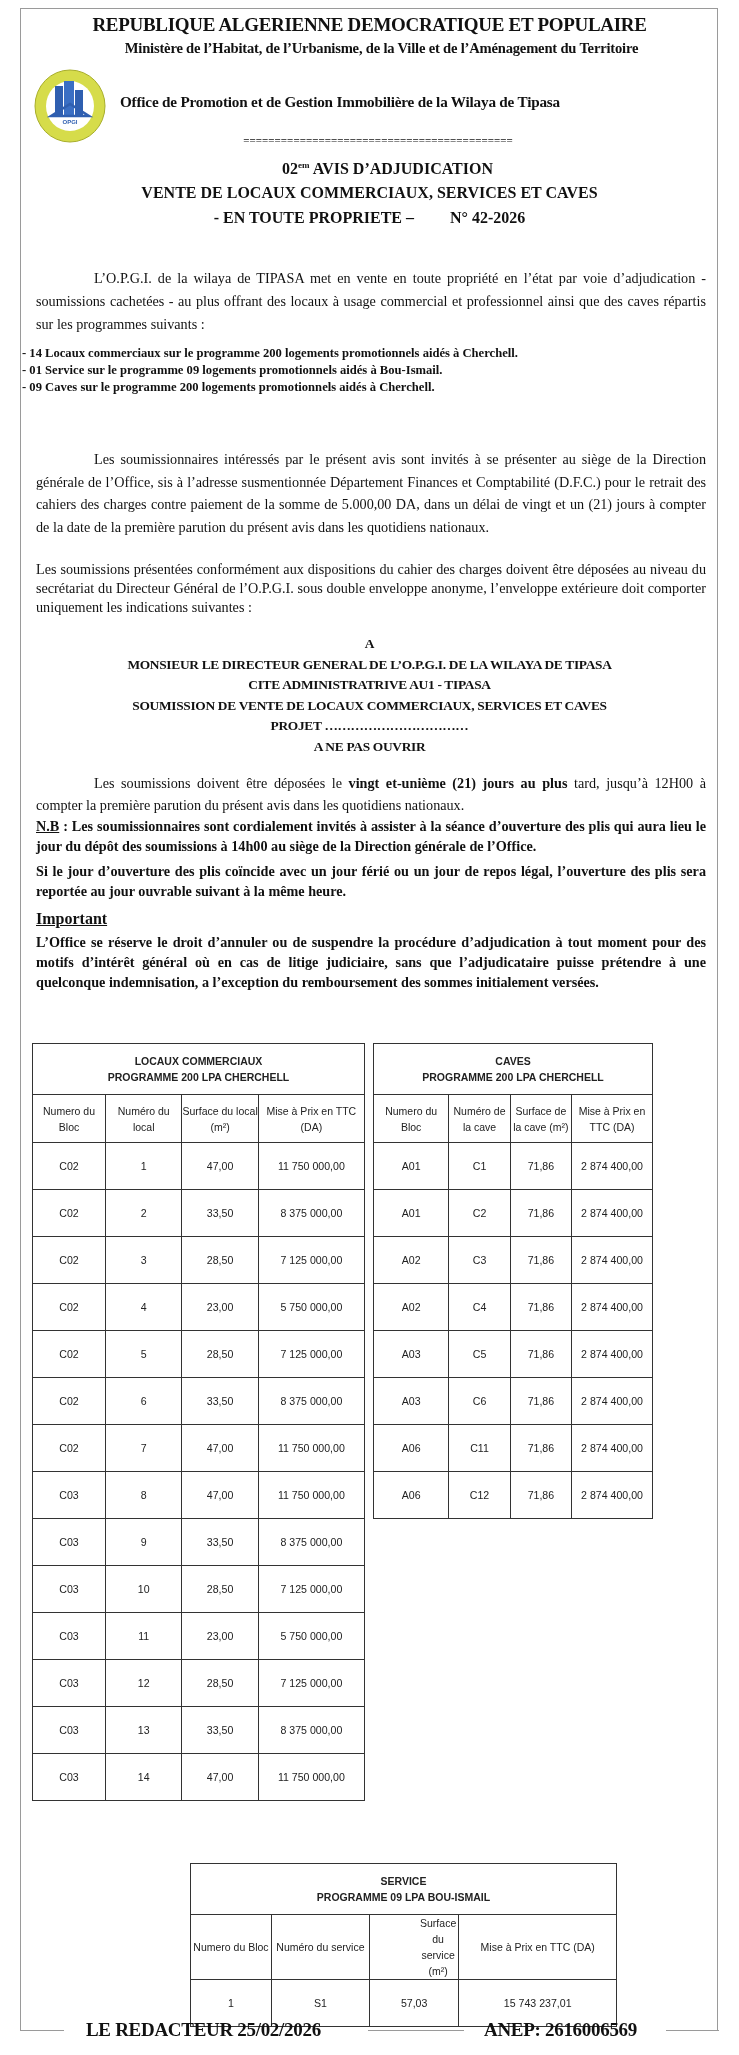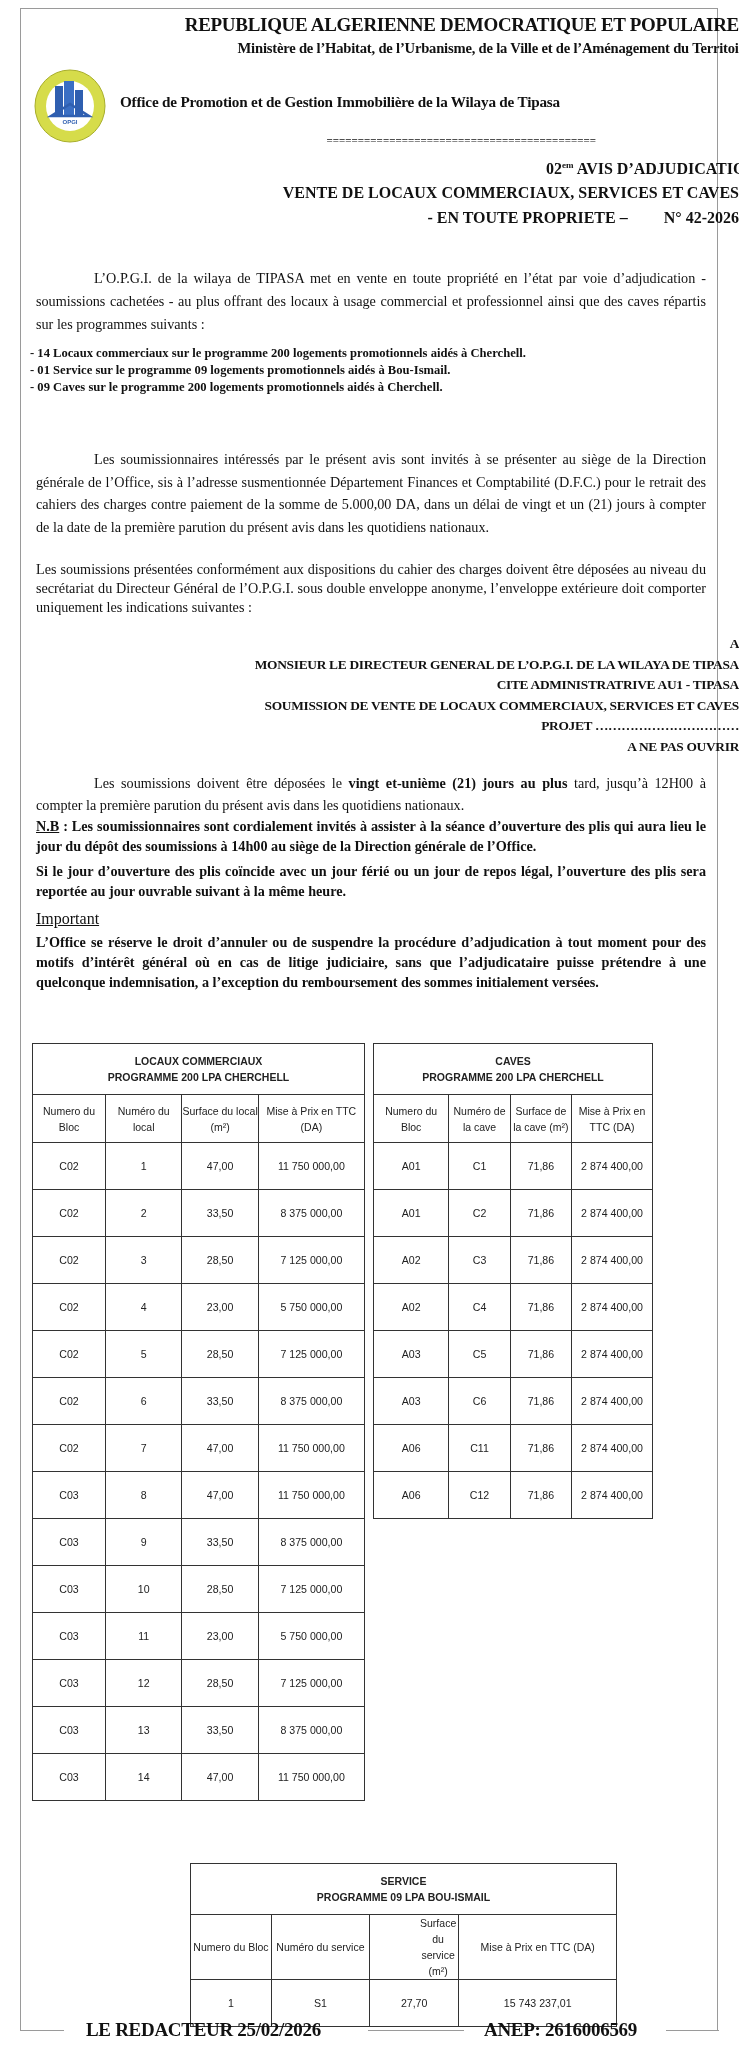--- a/index.html
+++ b/index.html
@@ -4,38 +4,38 @@
 <style>
   html, body { margin: 0; padding: 0; background: #ffffff; }
   body { width: 739px; height: 2055px; position: relative; overflow: hidden; color: #111; }
   .frame { position: absolute; left: 20px; top: 8px; width: 698px; height: 2022px;
            border: 1px solid #9a9a9a; border-bottom: none; box-sizing: border-box; }
   .frame-bottom-left { position: absolute; left: 20px; top: 2030px; width: 44px; height: 1px; background: #9a9a9a; }
   .frame-bottom-mid { position: absolute; left: 368px; top: 2030px; width: 96px; height: 1px; background: #9a9a9a; }
   .frame-bottom-right { position: absolute; left: 666px; top: 2030px; width: 53px; height: 1px; background: #9a9a9a; }
   .serif { font-family: "Liberation Serif", "DejaVu Serif", serif; }
   .abs { position: absolute; }
-  .center { text-align: right; }
+  .center { text-align: center; }
   .h-rep { left: 0; width: 739px; top: 14px; font-size: 19px; font-weight: bold; letter-spacing: -0.3px; }
   .h-min { left: 12px; width: 739px; top: 40px; font-size: 14.6px; font-weight: bold; letter-spacing: -0.2px; }
   .logo { left: 33px; top: 68px; width: 74px; height: 76px; }
   .h-off { left: 120px; top: 93px; font-size: 15.2px; font-weight: bold; letter-spacing: -0.2px; }
   .sep { left: 160px; top: 134px; width: 436px; font-size: 11px; font-weight: bold; letter-spacing: 0px; overflow: hidden; white-space: nowrap; }
   .t1 { left: 0; width: 739px; top: 160px; font-size: 16px; font-weight: bold; padding-left: 18px; }
   .t1 sup { font-size: 9px; }
   .t2 { left: 0; width: 739px; top: 184px; font-size: 16px; font-weight: bold; }
   .t3 { left: 0; width: 739px; top: 209px; font-size: 16px; font-weight: bold; }
   .t3 .num { margin-left: 36px; }
   .para { left: 36px; width: 670px; font-size: 14.2px; line-height: 23px; text-align: justify; }
   .para .ind { display: inline-block; width: 58px; }
   .list { left: 22px; font-size: 12.6px; font-weight: bold; line-height: 17px; }
   .addr { left: 0; width: 739px; font-size: 13.4px; font-weight: bold; line-height: 20.5px; letter-spacing: -0.3px; }
   .boldp { font-weight: bold; }
   .u { text-decoration: underline; }
-  .imp { left: 36px; top: 910px; font-size: 16px; font-weight: normal; text-decoration: underline; }
+  .imp { left: 36px; top: 910px; font-size: 16px; font-weight: bold; text-decoration: underline; }
   table.grid { position: absolute; border-collapse: collapse; font-family: "Liberation Sans", "DejaVu Sans", sans-serif; color: #222; }
   table.grid td, table.grid th { border: 1.2px solid #333; text-align: center; vertical-align: middle; padding: 0; }
   table.grid th.title { font-size: 10.5px; font-weight: bold; line-height: 16px; height: 50px; }
   table.grid th.col { font-size: 10.5px; font-weight: normal; line-height: 16px; height: 47px; }
   table.grid td { font-size: 10.6px; height: 46px; }
   .tbl-loc { left: 32px; top: 1043px; width: 333px; }
   .tbl-cave { left: 373px; top: 1043px; width: 280px; }
   .tbl-serv { left: 190px; top: 1863px; width: 427px; }
   .tbl-serv th.title { height: 46px; }
   .tbl-serv th.col { height: 46px; }
@@ -67,21 +67,21 @@
 </div>
 
 <div class="abs serif h-off">Office de Promotion et de Gestion Immobilière de la Wilaya de Tipasa</div>
 <div class="abs serif sep center">===========================================</div>
 
 <div class="abs serif center t1"><span>02</span><sup>em</sup><span> AVIS D’ADJUDICATION</span></div>
 <div class="abs serif center t2">VENTE DE LOCAUX COMMERCIAUX, SERVICES ET CAVES</div>
 <div class="abs serif center t3"><span>- EN TOUTE PROPRIETE –</span><span class="num">N° 42-2026</span></div>
 
 <div class="abs serif para" style="top:267px;"><span class="ind"></span><span>L’O.P.G.I. de la wilaya de TIPASA met en vente en toute propriété en l’état par voie d’adjudication -soumissions cachetées - au plus offrant des locaux à usage commercial et professionnel ainsi que des caves répartis sur les programmes suivants :</span></div>
-<div class="abs serif list" style="top:345px;margin-left:8px;">
+<div class="abs serif list" style="top:345px;">
   <div>- 14 Locaux commerciaux sur le programme 200 logements promotionnels aidés à Cherchell.</div>
   <div>- 01 Service sur le programme 09 logements promotionnels aidés à Bou-Ismail.</div>
   <div>- 09 Caves sur le programme 200 logements promotionnels aidés à Cherchell.</div>
 </div>
 
 <div class="abs serif para" style="top:448px; line-height:22.5px;"><span class="ind"></span><span>Les soumissionnaires intéressés par le présent avis sont invités à se présenter au siège de la Direction générale de l’Office, sis à l’adresse susmentionnée Département Finances et Comptabilité (D.F.C.) pour le retrait des cahiers des charges contre paiement de la somme de 5.000,00 DA, dans un délai de vingt et un (21) jours à compter de la date de la première parution du présent avis dans les quotidiens nationaux.</span></div>
 <div class="abs serif para" style="top:560px; line-height:19px;">Les soumissions présentées conformément aux dispositions du cahier des charges doivent être déposées au niveau du secrétariat du Directeur Général de l’O.P.G.I. sous double enveloppe anonyme, l’enveloppe extérieure doit comporter uniquement les indications suivantes :</div>
 
 <div class="abs serif center addr" style="top:634px;">
   <div>A</div>
@@ -272,20 +272,20 @@
       <th class="col" style="width:19%;">Numero du Bloc</th>
       <th class="col" style="width:23%;">Numéro du service</th>
       <th class="col" style="width:21%;padding-left:48px;">Surface du service (m²)</th>
       <th class="col">Mise à Prix en TTC (DA)</th>
     </tr>
   </thead>
   <tbody id="service-body">
       <tr>
         <td>1</td>
         <td>S1</td>
-        <td>27,70</td>
+        <td>57,03</td>
         <td>15 743 237,01</td>
       </tr>
     </tbody>
 </table>
 
 <div class="abs serif footer-left">LE REDACTEUR 25/02/2026</div>
 <div class="abs serif footer-right">ANEP: 2616006569</div>
 
 </body></html>

